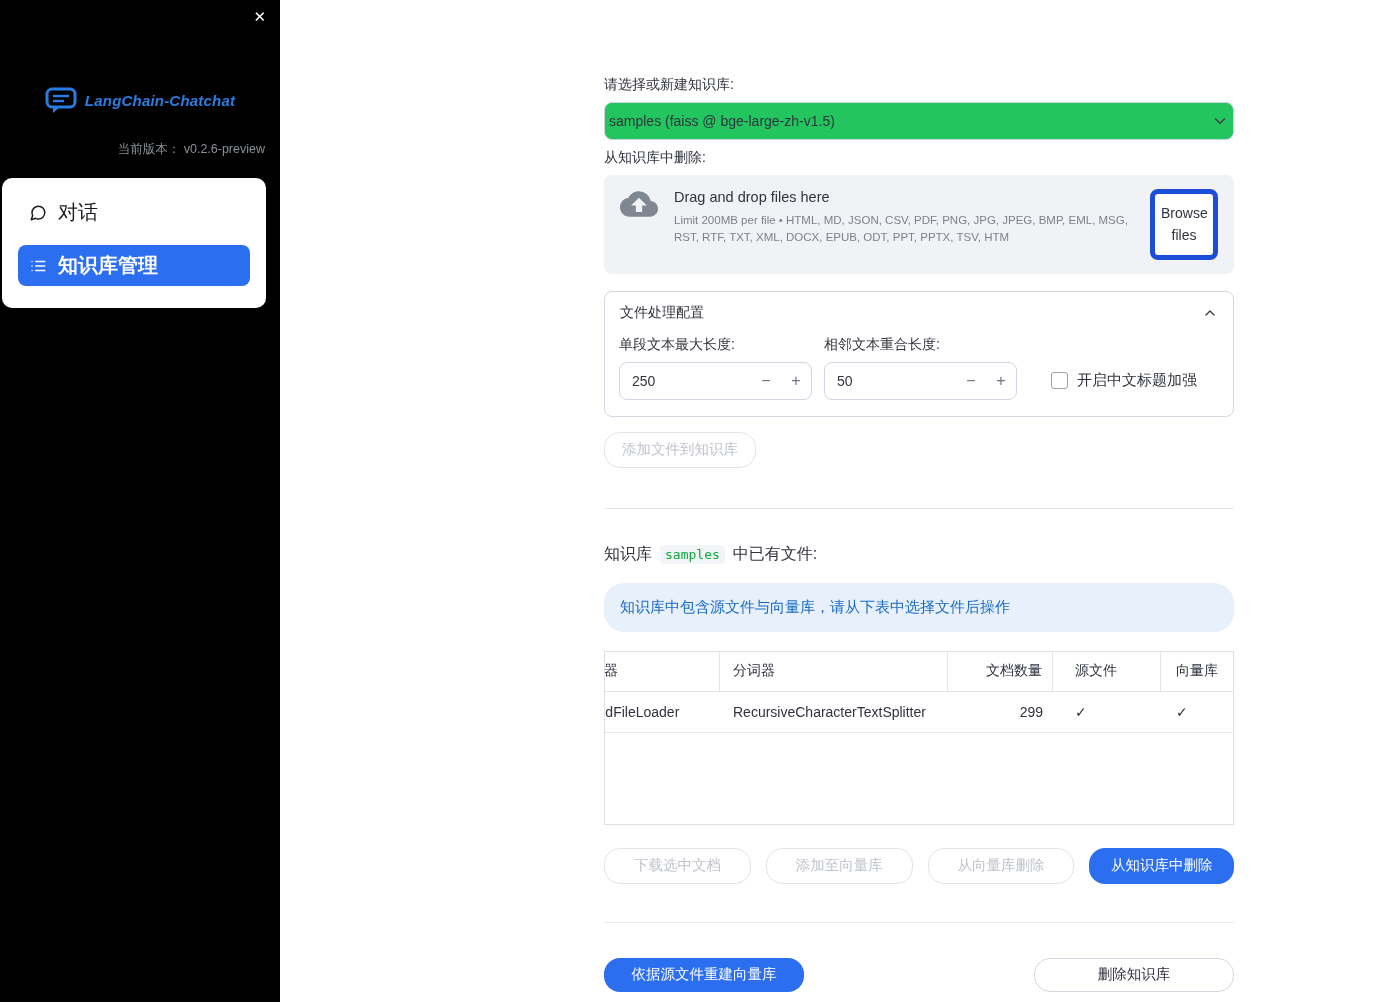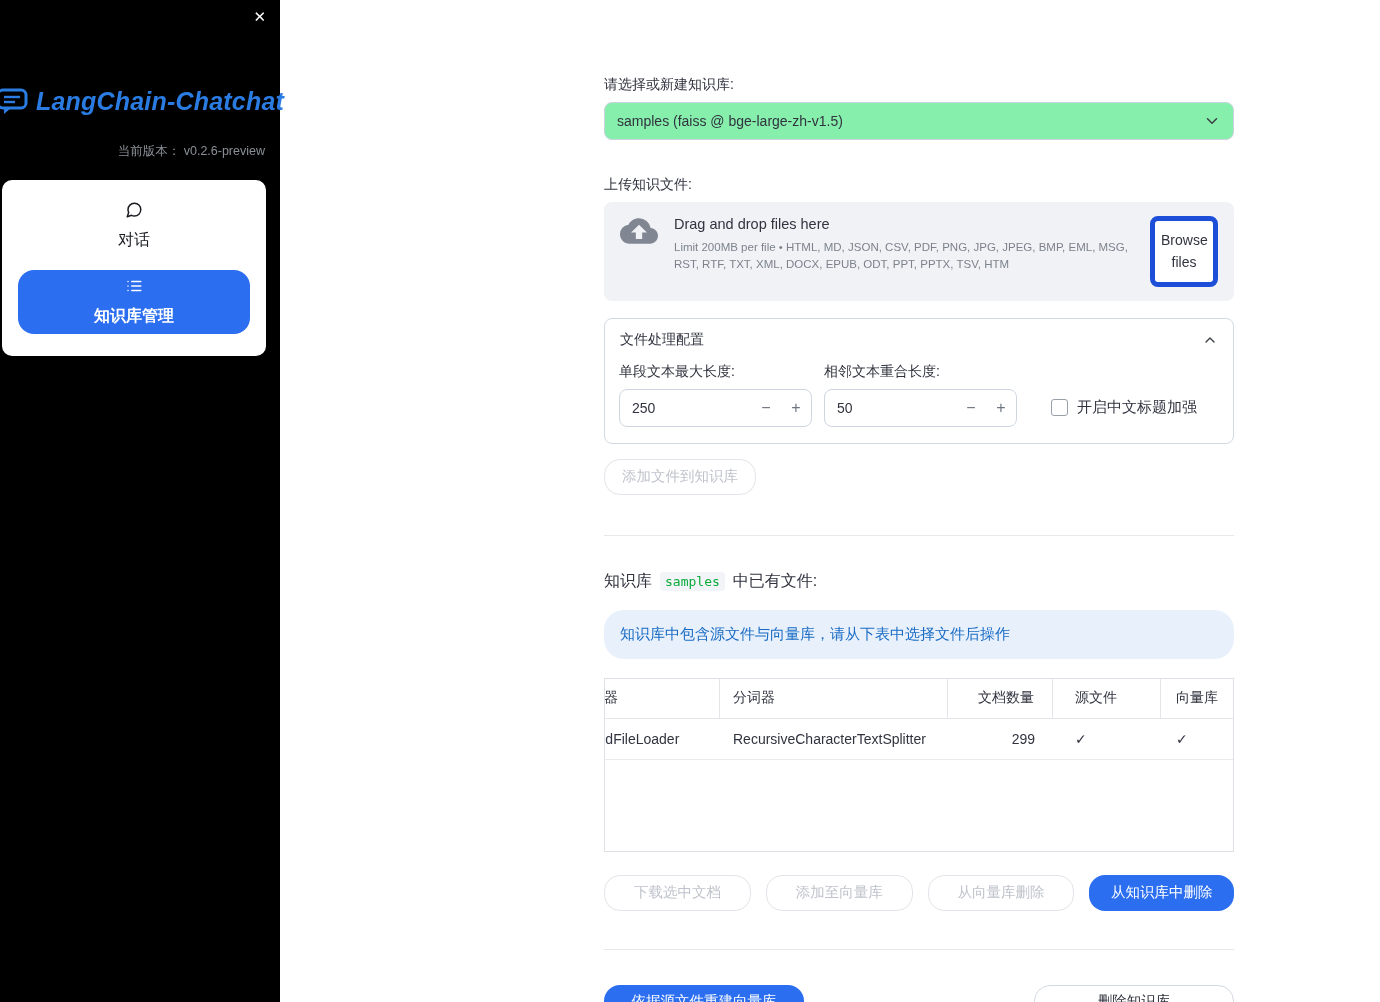--- a/index.html
+++ b/index.html
@@ -23,55 +23,54 @@
     color: #ffffff; font-size: 15px; line-height: 18px;
     cursor: pointer;
   }
   .logo {
     margin-top: 87px;
     display: flex; align-items: center; justify-content: center;
     gap: 8px; padding: 0 10px;
   }
   .logo-icon { display: inline-flex; color: #2a7ce2; }
   .logo-text {
-    color: #2a7ce2; font-size: 25px; font-weight: bold; font-style: italic;
+    color: #2a7ce2; font-size: 15px; font-weight: bold; font-style: italic;
     letter-spacing: 0.2px; white-space: nowrap;
   }
   .version {
     margin-top: 27px; padding-right: 15px;
     text-align: right; color: #8b9097; font-size: 12.5px;
   }
   .nav-panel {
     background: #ffffff; border-radius: 10px;
     margin: 20px 14px 0 2px;
     padding: 14px 8px 22px 8px;
   }
   .nav-item {
     display: flex; align-items: center; gap: 11px;
     margin: 0 8px 12px 8px; padding: 7px 11px;
-    border-radius: 8px; font-size: 16px; color: #1a1c22;
+    border-radius: 8px; font-size: 20px; color: #1a1c22;
     cursor: pointer;
-    flex-direction: column;
   }
   .nav-item:last-child { margin-bottom: 0; }
   .nav-item.selected {
-    background: #2b6ef0; color: #ffffff; font-weight: bold; border-radius: 16px;
+    background: #2b6ef0; color: #ffffff; font-weight: bold;
   }
   .nav-icon { display: inline-flex; }
 
   
   main { flex: 1; background: #ffffff; }
   .content { width: 630px; margin-left: 324px; padding-top: 76px; }
 
   .field-label { font-size: 14px; color: #31333f; margin-bottom: 8px; }
 
   .selectbox {
     height: 38px; border: 1px solid #cbd3e0; border-radius: 8px;
-    background: #86efac; display: flex; align-items: center; justify-content: space-between;
-    padding: 0 12px; font-size: 14px; color: #31333f; margin-bottom: 36px;
+    background: #22c55e; display: flex; align-items: center; justify-content: space-between;
+    padding: 0 4px; font-size: 14px; color: #31333f; margin-bottom: 9px;
     cursor: pointer;
   }
   .select-chevron { color: #3c3f46; display: inline-flex; }
 
   .dropzone {
     background: #f0f2f6; border-radius: 8px;
     padding: 14px 16px; display: flex; gap: 16px;
     margin-bottom: 17px;
   }
   .cloud { color: #808692; display: inline-flex; flex-shrink: 0; }
@@ -146,21 +145,21 @@
     display: flex; flex-direction: column;
   }
   .grid-row { display: flex; align-items: center; }
   .grid-head { height: 40px; border-bottom: 1px solid #e4e6ea; }
   .grid-data { height: 41px; border-bottom: 1px solid #e8eaee; }
   .gcell { height: 100%; display: flex; align-items: center; overflow: hidden; white-space: nowrap; }
   .hcell { border-right: 1px solid #e3e5e9; }
   .hcell:last-child { border-right: none; }
   .c1 { width: 115px; }
   .c2 { width: 228px; padding-left: 13px; }
-  .c3 { width: 105px; justify-content: flex-end; padding-right: 18px; }
+  .c3 { width: 105px; justify-content: flex-end; padding-right: 10px; }
   .c4 { width: 108px; padding-left: 22px; }
   .c5 { flex: 1; padding-left: 15px; }
   .clip-h { display: inline-block; margin-left: -57px; }
   .clip-c { display: inline-block; margin-left: -72px; }
   .grid-filler { flex: 1; }
 
   .btn-row { display: flex; gap: 15px; margin-top: 23px; }
   .btn-row .btn { flex: 1; height: 36px; }
 
   .bottom-row { display: flex; justify-content: space-between; margin-top: 35px; }
@@ -219,21 +218,21 @@
       <div class="field-label">请选择或新建知识库:</div>
       <div class="selectbox">
         <span>samples (faiss @ bge-large-zh-v1.5)</span>
         <span class="select-chevron">
           <svg width="18" height="18" viewBox="0 0 24 24" fill="none" stroke="currentColor" stroke-width="2" stroke-linecap="round" stroke-linejoin="round">
               <polyline points="6 9 12 15 18 9"></polyline>
             </svg>
         </span>
       </div>
 
-      <div class="field-label">上传知识文件:</div>
+      <div class="field-label">从知识库中删除:</div>
       <div class="dropzone">
         <span class="cloud">
           <svg width="38" height="30" viewBox="0 0 24 18" fill="currentColor">
             <path d="M19.35 7.04A7.49 7.49 0 0 0 12 1C9.11 1 6.6 2.64 5.35 5.04A5.99 5.99 0 0 0 0 11c0 3.31 2.69 6 6 6h13c2.76 0 5-2.24 5-5 0-2.64-2.05-4.78-4.65-4.96zM14 10v4h-4v-4H7l5-5 5 5h-3z"></path>
           </svg>
         </span>
         <div class="drop-text">
           <div class="drop-title">Drag and drop files here</div>
           <div class="drop-limit">Limit 200MB per file • HTML, MD, JSON, CSV, PDF, PNG, JPG, JPEG, BMP, EML, MSG, RST, RTF, TXT, XML, DOCX, EPUB, ODT, PPT, PPTX, TSV, HTM</div>
         </div>

